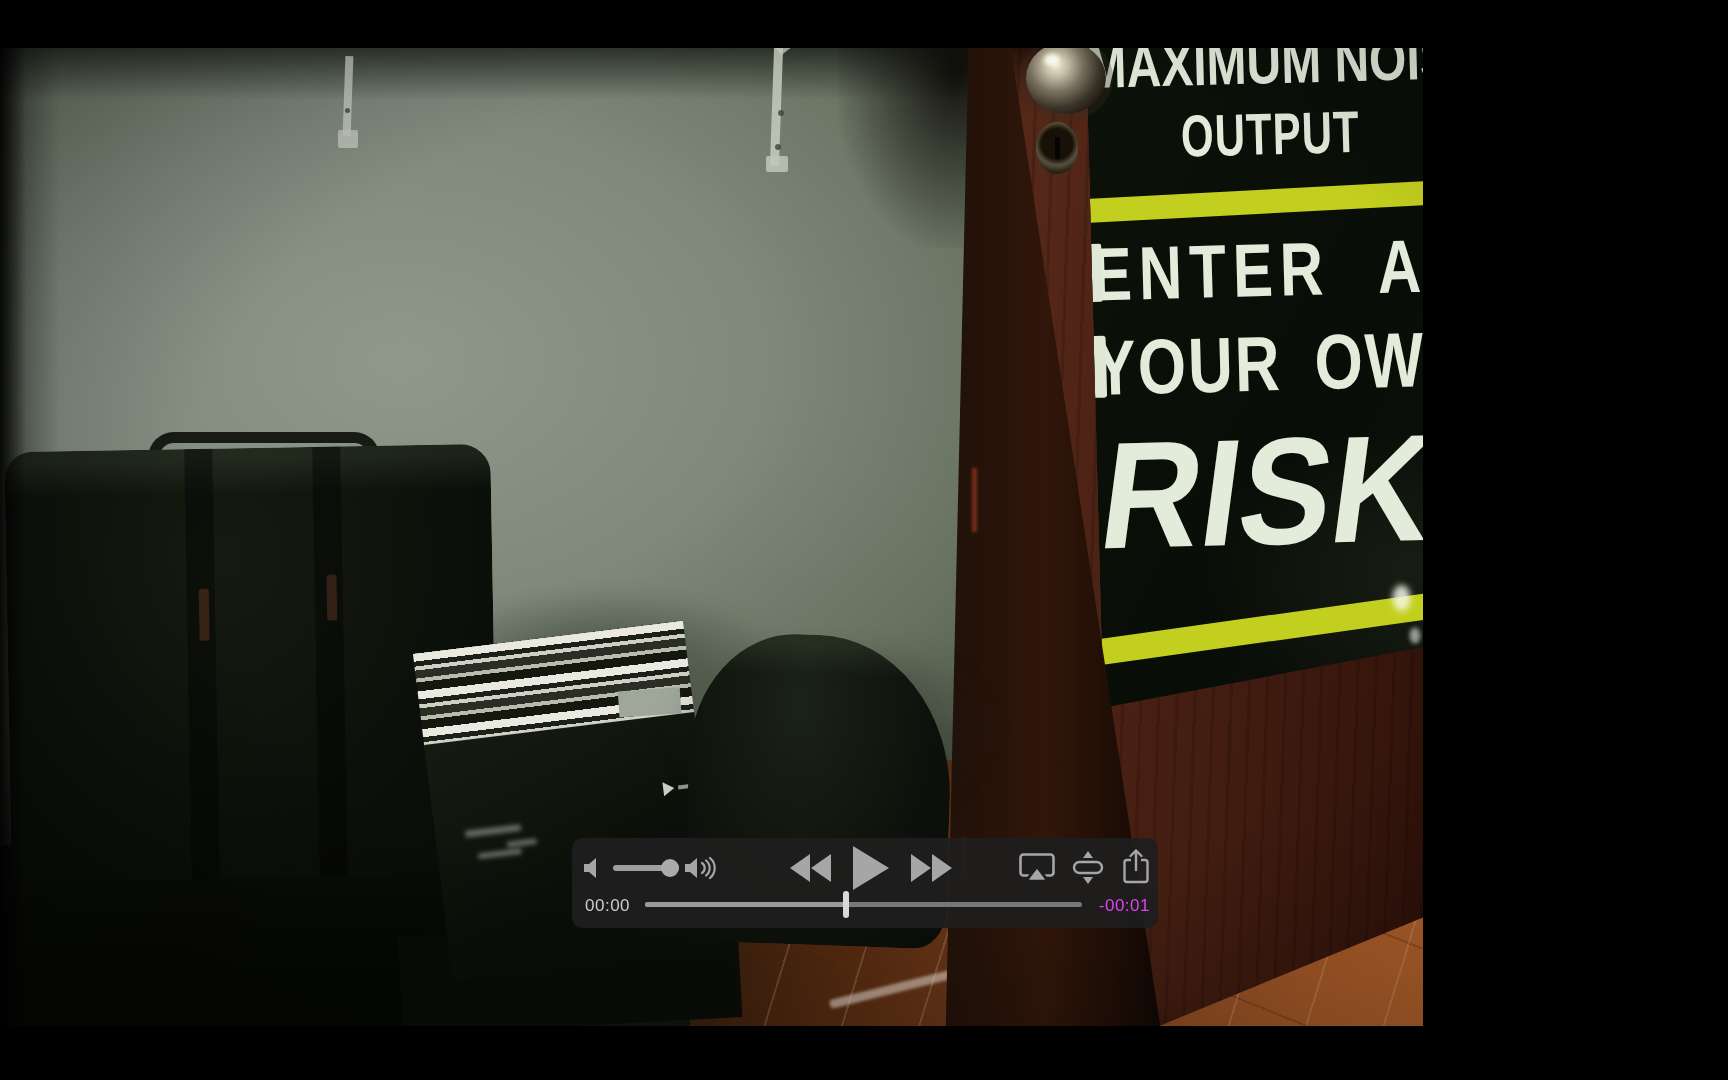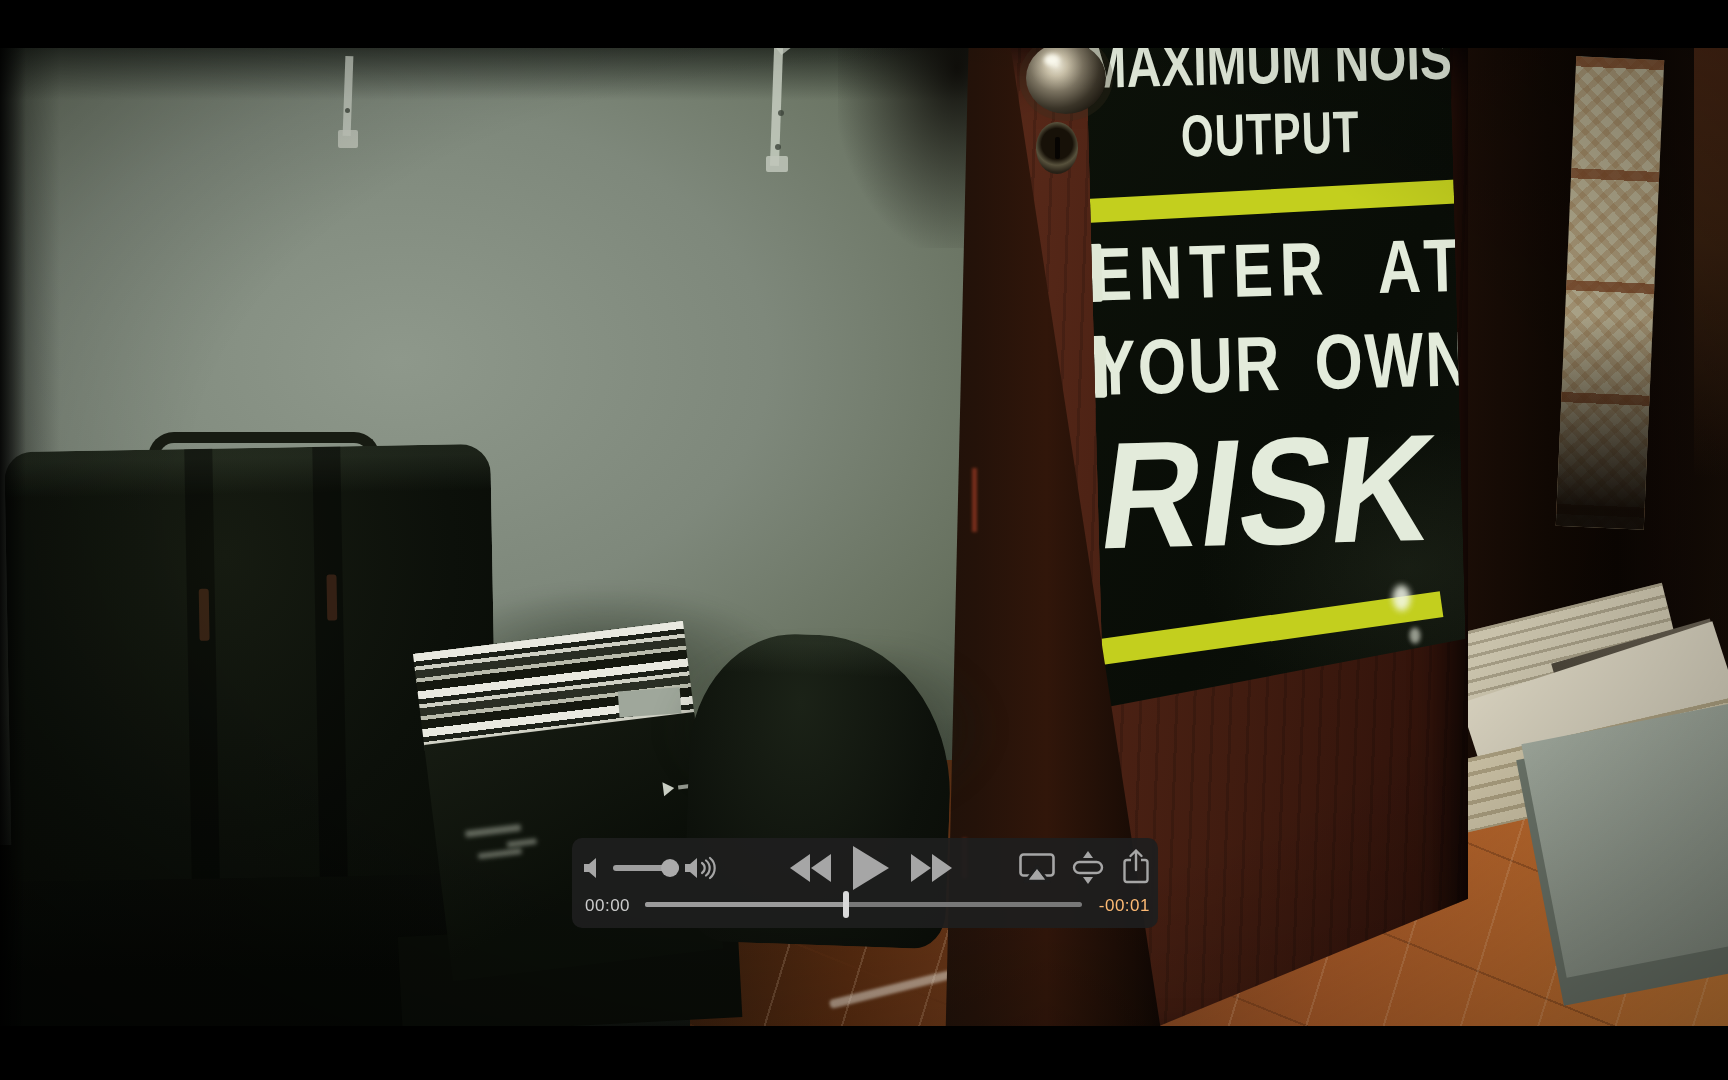--- a/index.html
+++ b/index.html
@@ -1,16 +1,16 @@
 <!DOCTYPE html>
 <html><head>
 <meta charset="utf-8">
 <style>
   html,body{margin:0;padding:0;background:#000;}
-  #screen{position:relative;width:1728px;height:1080px;overflow:hidden;background:#000;
+  #screen{position:relative;width:1423px;height:1080px;overflow:hidden;background:#000;
           font-family:"Liberation Sans",sans-serif;}
   .abs{position:absolute;}
 
   
   [data-name="letterbox-top"]{left:0;top:0;width:1728px;height:48px;background:#000;z-index:40;}
   [data-name="letterbox-bottom"]{left:0;top:1026px;width:1728px;height:54px;background:#000;z-index:40;}
 
   
   [data-name="video-frame"]{left:0;top:48px;width:1728px;height:978px;overflow:hidden;background:#0a0a08;}
 
@@ -169,21 +169,21 @@
   [data-name="volume-slider"]{left:41px;top:27px;width:66px;height:6px;background:#9e9e9e;border-radius:3px;}
   [data-name="volume-knob"]{position:absolute;left:calc(86% - 9px);top:-6px;width:18px;height:18px;border-radius:50%;background:#ababab;}
   [data-name="volume-high-button"]{left:112px;top:16px;width:34px;height:28px;}
   [data-name="rewind-button"]{left:216px;top:15px;width:44px;height:30px;}
   [data-name="play-button"]{left:278px;top:7px;width:42px;height:46px;}
   [data-name="forward-button"]{left:338px;top:15px;width:44px;height:30px;}
   [data-name="airplay-button"]{left:446px;top:14px;width:38px;height:31px;}
   [data-name="speed-stepper-button"]{left:498px;top:11px;width:36px;height:37px;}
   [data-name="share-button"]{left:548px;top:8px;width:32px;height:40px;}
   [data-name="current-time"]{position:absolute;left:13px;top:58px;font-size:17px;letter-spacing:.5px;color:#cccccc;}
-  [data-name="remaining-time"]{position:absolute;right:8px;top:58px;font-size:17px;letter-spacing:.5px;color:#fdba74;}
+  [data-name="remaining-time"]{position:absolute;right:8px;top:58px;font-size:17px;letter-spacing:.5px;color:#d946ef;}
   [data-name="timeline"]{position:absolute;left:73px;top:64px;width:437px;height:5px;border-radius:3px;background:#787878;}
   [data-name="timeline-played"]{position:absolute;left:0;top:0;height:100%;width:46%;background:#9b9b9b;border-radius:3px;}
   [data-name="playhead"]{position:absolute;left:calc(46% - 3px);top:-11px;width:6px;height:27px;background:#d9d9d9;border-radius:3px;}
 </style>
 </head>
 <body>
 
 <div id="screen" data-name="screen">
 
   <div class="abs" data-name="video-frame">

